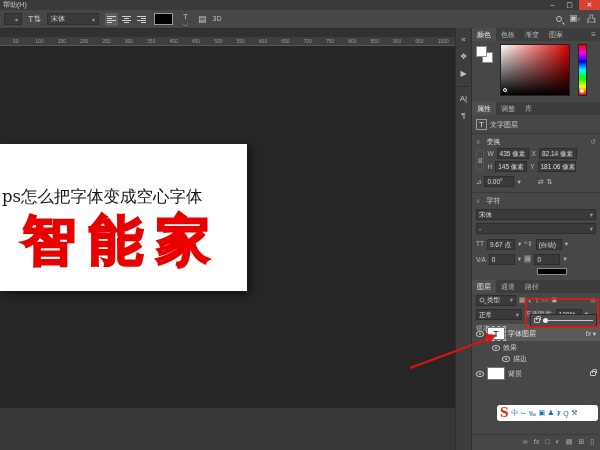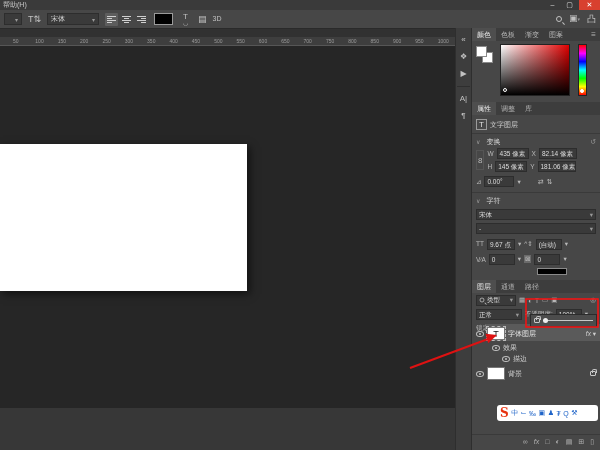--- a/index.html
+++ b/index.html
@@ -191,20 +191,22 @@
     <span class="tick" style="left: 348.25px;">800</span>
     <span class="tick" style="left: 370.6px;">850</span>
     <span class="tick" style="left: 392.95px;">900</span>
     <span class="tick" style="left: 415.3px;">950</span>
     <span class="tick" style="left: 437.65px;">1000</span>
   </div>
 <div id="canvas" class="abs"></div>
 <div id="canvas-bottom" class="abs"></div>
 
 <div id="doc" class="abs">
+  <div id="doc-heading">ps怎么把字体变成空心字体</div>
+  <div id="doc-hollow">智能家</div>
 </div>
 
 <div id="dockstrip" class="abs">
   <span class="dicon">«</span>
   <span class="dicon">❖</span>
   <span class="dicon">▶</span>
   <span class="sep"></span>
   <span class="dicon">A|</span>
   <span class="dicon">¶</span>
 </div>

